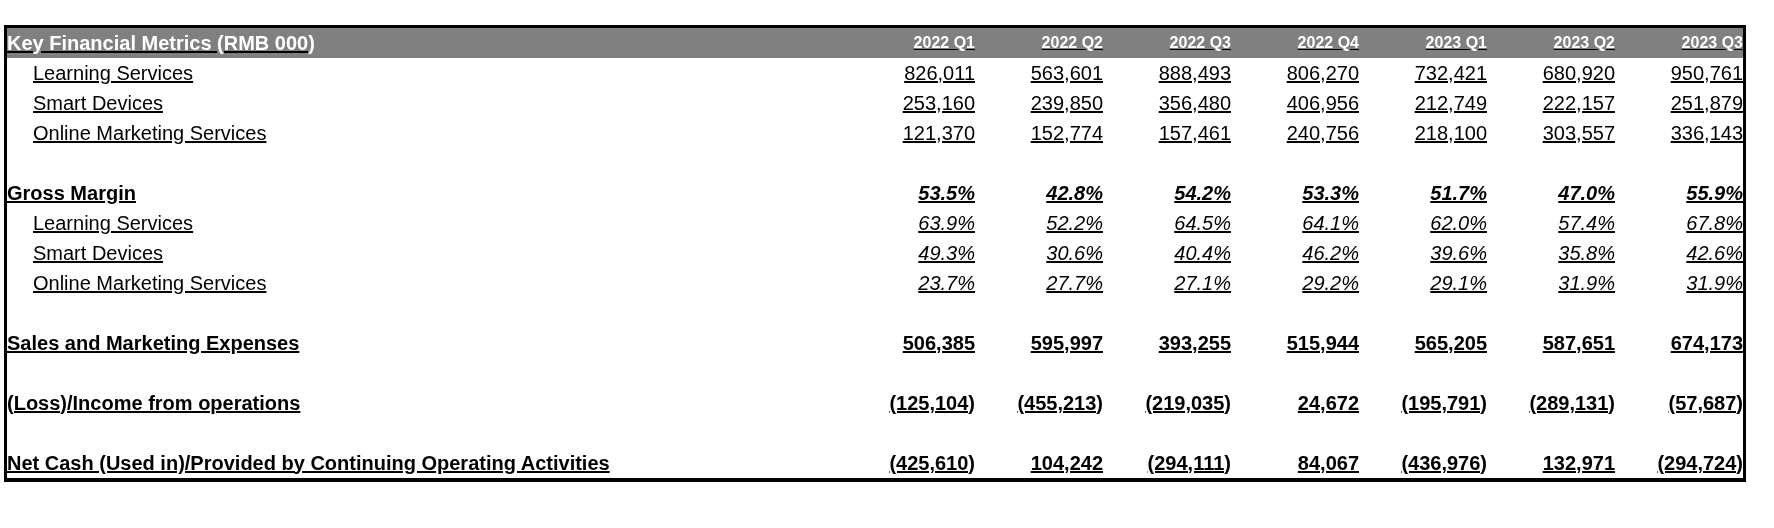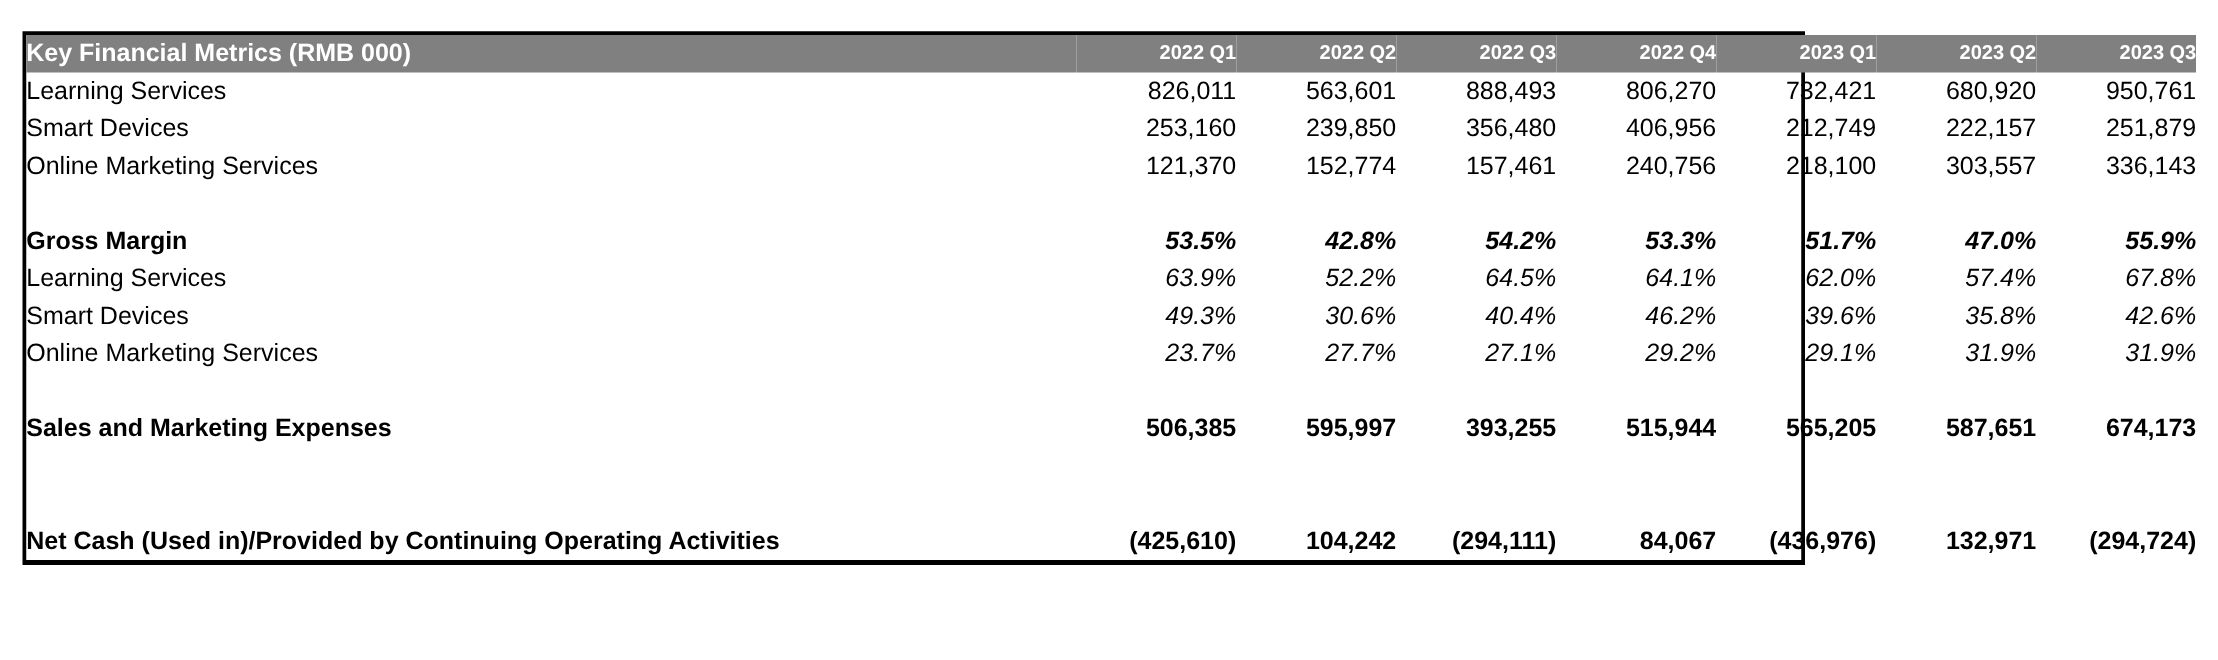--- a/index.html
+++ b/index.html
@@ -6,27 +6,28 @@
     margin: 0;
     padding: 0;
     background: #ffffff;
     width: 1774px;
     height: 528px;
     font-family: "Liberation Sans", "DejaVu Sans", sans-serif;
     overflow: hidden;
   }
   .table-wrap {
     position: absolute;
-    left: 18px;
+    left: 4px;
     top: 25px;
-    width: 1426px;
+    width: 1742px;
     border: 3px solid #000000;
     border-bottom-width: 4px;
     box-sizing: border-box;
     background: #ffffff;
+    text-decoration: underline;
   }
   table.fin {
     width: 100%;
     border-collapse: collapse;
     table-layout: fixed;
     color: #000000;
     font-size: 20px;
   }
   table.fin th, table.fin td {
     height: 30px;
@@ -49,20 +50,21 @@
     text-align: right;
     padding-right: 8px;
     font-weight: 700;
     font-size: 16px;
   }
   td.label {
     text-align: left;
     padding-left: 5px;
   }
   td.label.indent {
+    padding-left: 26px;
   }
   td.value {
     text-align: right;
     padding-right: 8px;
     font-variant-numeric: tabular-nums;
   }
   .bold   { font-weight: 700; }
   .italic { font-style: italic; }
   tr.spacer-row td { height: 30px; }
 </style>
@@ -197,20 +199,30 @@
         <tr class="spacer-row">
           <td class="label"></td>
           <td class="value"></td>
           <td class="value"></td>
           <td class="value"></td>
           <td class="value"></td>
           <td class="value"></td>
           <td class="value"></td>
           <td class="value"></td>
         </tr>
+        <tr class="data-row">
+          <td class="label bold">(Loss)/Income from operations</td>
+          <td class="value bold">(125,104)</td>
+          <td class="value bold">(455,213)</td>
+          <td class="value bold">(219,035)</td>
+          <td class="value bold">24,672</td>
+          <td class="value bold">(195,791)</td>
+          <td class="value bold">(289,131)</td>
+          <td class="value bold">(57,687)</td>
+        </tr>
         <tr class="spacer-row">
           <td class="label"></td>
           <td class="value"></td>
           <td class="value"></td>
           <td class="value"></td>
           <td class="value"></td>
           <td class="value"></td>
           <td class="value"></td>
           <td class="value"></td>
         </tr>

